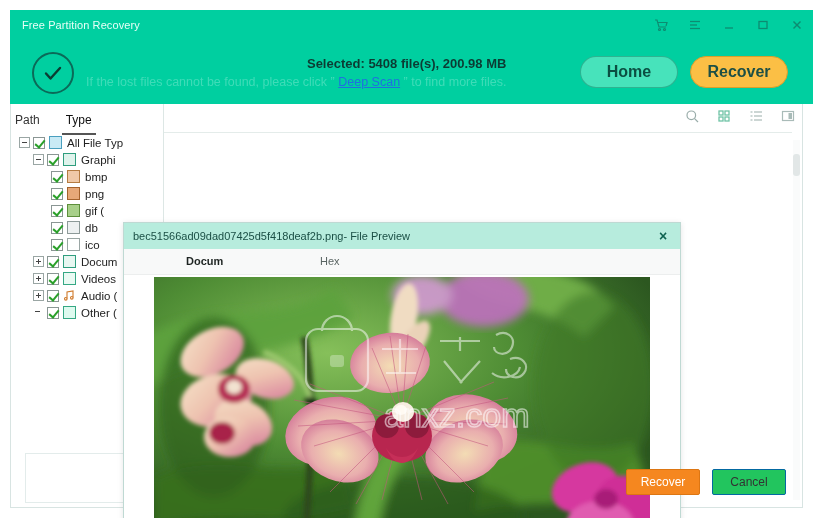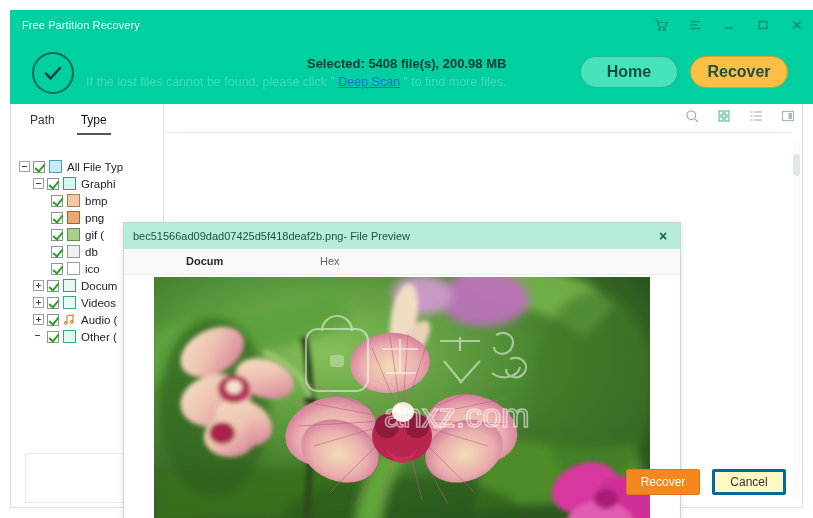--- a/index.html
+++ b/index.html
@@ -108,39 +108,38 @@
     left: 10px; top: 104px;
     width: 793px; height: 404px;
     background: #ffffff;
     border: 1px solid #d8e4e2;
     border-top: none;
   }
 
   
   .tabs-row {
     position: absolute;
-    left: 15px; top: 6px;
+    left: 0; top: 6px;
     display: flex;
     gap: 18px;
     font-size: 12px;
     color: #333;
   }
   .tab-item { padding: 3px 4px 6px 4px; cursor: pointer; }
   .tab-item.active {
     color: #111;
     border-bottom: 2px solid #555;
   }
 
   .tree {
     position: absolute;
     left: 8px; top: 30px;
     width: 140px;
     font-size: 11.5px;
     color: #222;
-    margin-top: 24px;
   }
   .tnode {
     display: flex;
     align-items: center;
     height: 17px;
     white-space: nowrap;
     cursor: pointer;
   }
   .expander {
     width: 11px; height: 11px;
@@ -336,23 +335,23 @@
     font-size: 12px;
     cursor: pointer;
     border-radius: 2px;
   }
   .fbtn-recover {
     background: #f5871f;
     color: #ffffff;
     border: 1px solid #dd7613;
   }
   .fbtn-cancel {
-    background: #fef9c3;
+    background: #22c55e;
     color: #333333;
-    border: 3px solid #0369a1;
+    border: 1px solid #0369a1;
   }
 </style>
 </head>
 <body>
 
 <div class="app">
 
   <div class="header">
     <div class="win-title">Free Partition Recovery</div>
 

